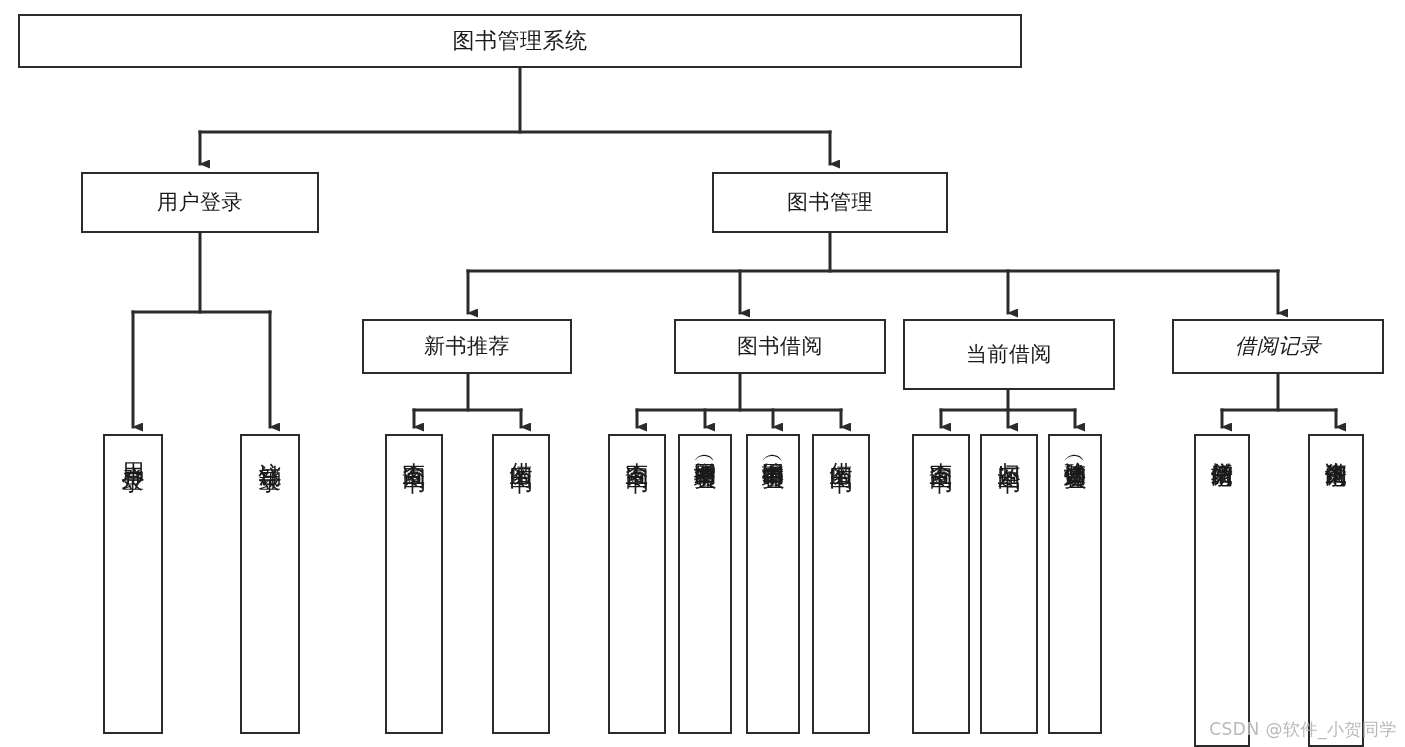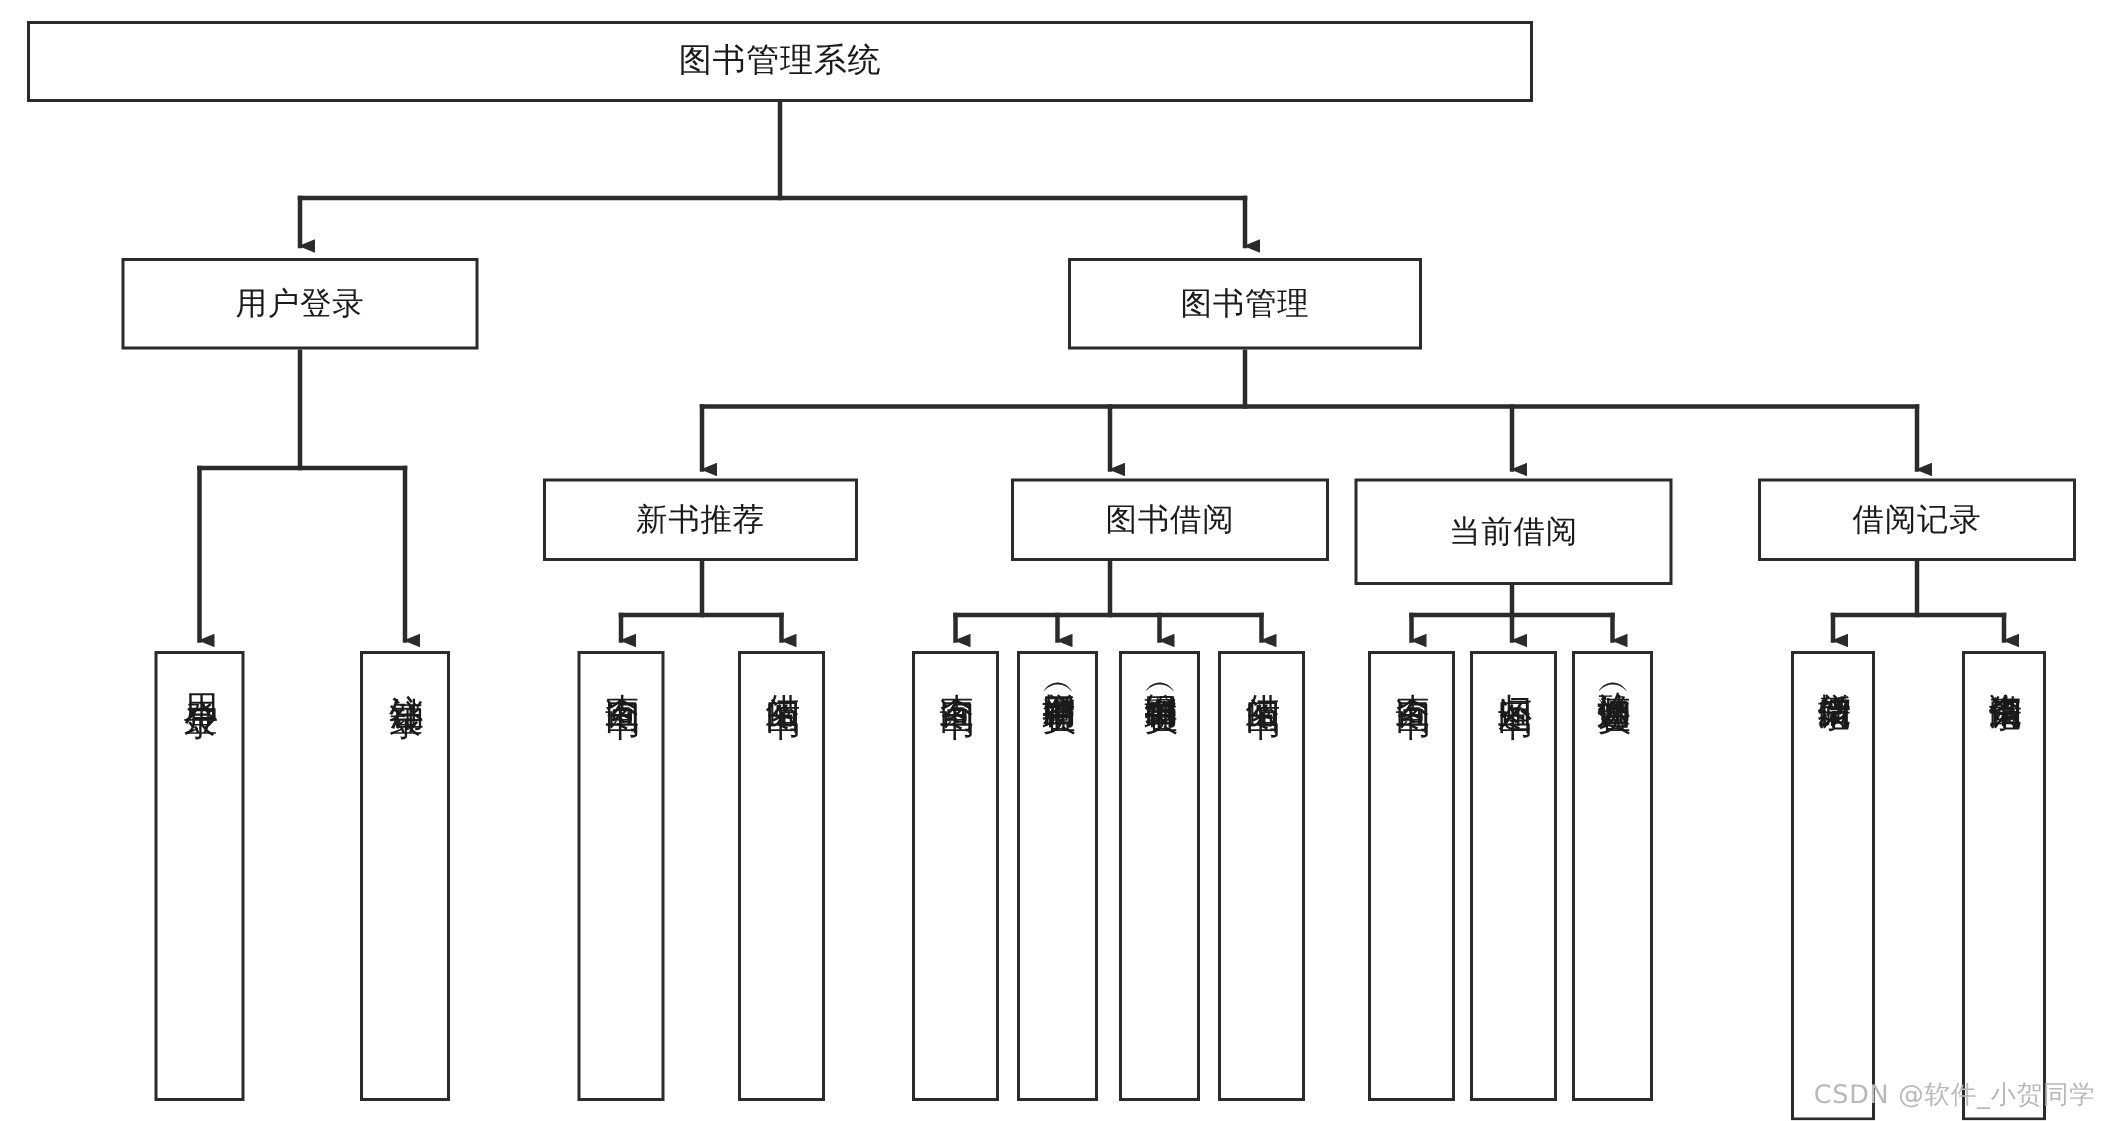--- a/index.html
+++ b/index.html
@@ -154,21 +154,21 @@
   </div>
 
   <div class="node horiz" style="left:634px; top:319px; width:212px; height:55px;margin-left:40px;">
     <span class="node-label">图书借阅</span>
   </div>
 
   <div class="node horiz" style="left:903px; top:319px; width:212px; height:71px;">
     <span class="node-label">当前借阅</span>
   </div>
 
-  <div class="node horiz" style="left:1172px; top:319px; width:212px; height:55px;">
+  <div class="node horiz" style="left:1172px; top:319px; width:212px; height:55px;font-style:italic;">
     <span class="node-label">借阅记录</span>
   </div>
 
   <div class="node vert" style="left:103px; top:434px; width:60px; height:300px;">
     <span class="node-label">用户登录</span>
   </div>
 
   <div class="node vert" style="left:240px; top:434px; width:60px; height:300px;">
     <span class="node-label">注销登录</span>
   </div>

